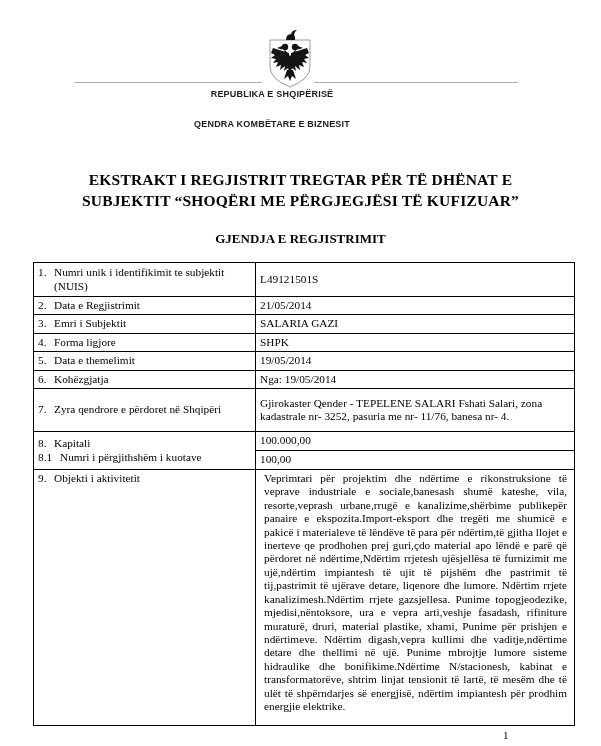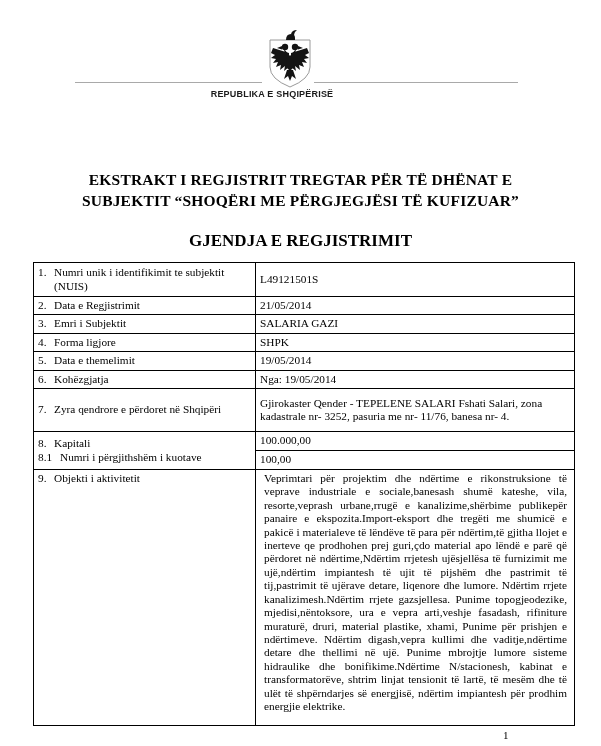--- a/index.html
+++ b/index.html
@@ -29,21 +29,21 @@
   .org-ministry{top:100px;font-size:9px;letter-spacing:.2px;}
   .org-agency{top:119px;font-size:9px;letter-spacing:.2px;}
   
   .doc-title{
     position:absolute;top:169px;left:45px;width:511px;
     text-align:center;font-weight:bold;font-size:15.5px;line-height:21px;
     letter-spacing:.2px;
   }
   .doc-subtitle{
     position:absolute;top:231px;left:0;width:601px;
-    text-align:center;font-weight:bold;font-size:17px;
+    text-align:center;font-weight:bold;font-size:13px;
   }
   
   table.registry{
     position:absolute;top:262px;left:33px;
     width:541px;height:464px;
     border-collapse:collapse;table-layout:fixed;
   }
   table.registry td{
     border:1px solid #000;
     font-size:11.3px;line-height:13.4px;
@@ -95,20 +95,21 @@
         <polygon points="17,20 23,27 29,20 27,31 23,33 19,31"></polygon>
         <polygon points="22,24 6,19 4,24 8,26 4,29 9,30 6,34 11,33 9,38 14,36 13,41 18,37 17,42 22,38"></polygon>
         <polygon points="24,24 40,19 42,24 38,26 42,29 37,30 40,34 35,33 37,38 32,36 33,41 28,37 29,42 24,38"></polygon>
         <polygon points="20,28 26,28 27,38 23,42 19,38"></polygon>
         <polygon points="20,41 26,41 29,50 25,47 23,52 21,47 17,50"></polygon>
       </g>
     </svg>
   </div>
 
   <div class="org-line org-country">REPUBLIKA E SHQIPËRISË</div>
+  <div class="org-line org-agency">QENDRA KOMBËTARE E BIZNESIT</div>
 
   <div class="doc-title">EKSTRAKT I REGJISTRIT TREGTAR PËR TË DHËNAT E SUBJEKTIT “SHOQËRI ME PËRGJEGJËSI TË KUFIZUAR”</div>
   <div class="doc-subtitle">GJENDJA E REGJISTRIMIT</div>
 
   <table class="registry">
     <colgroup>
         <col style="width:222px">
         <col style="width:319px">
       </colgroup>
     <tbody>

